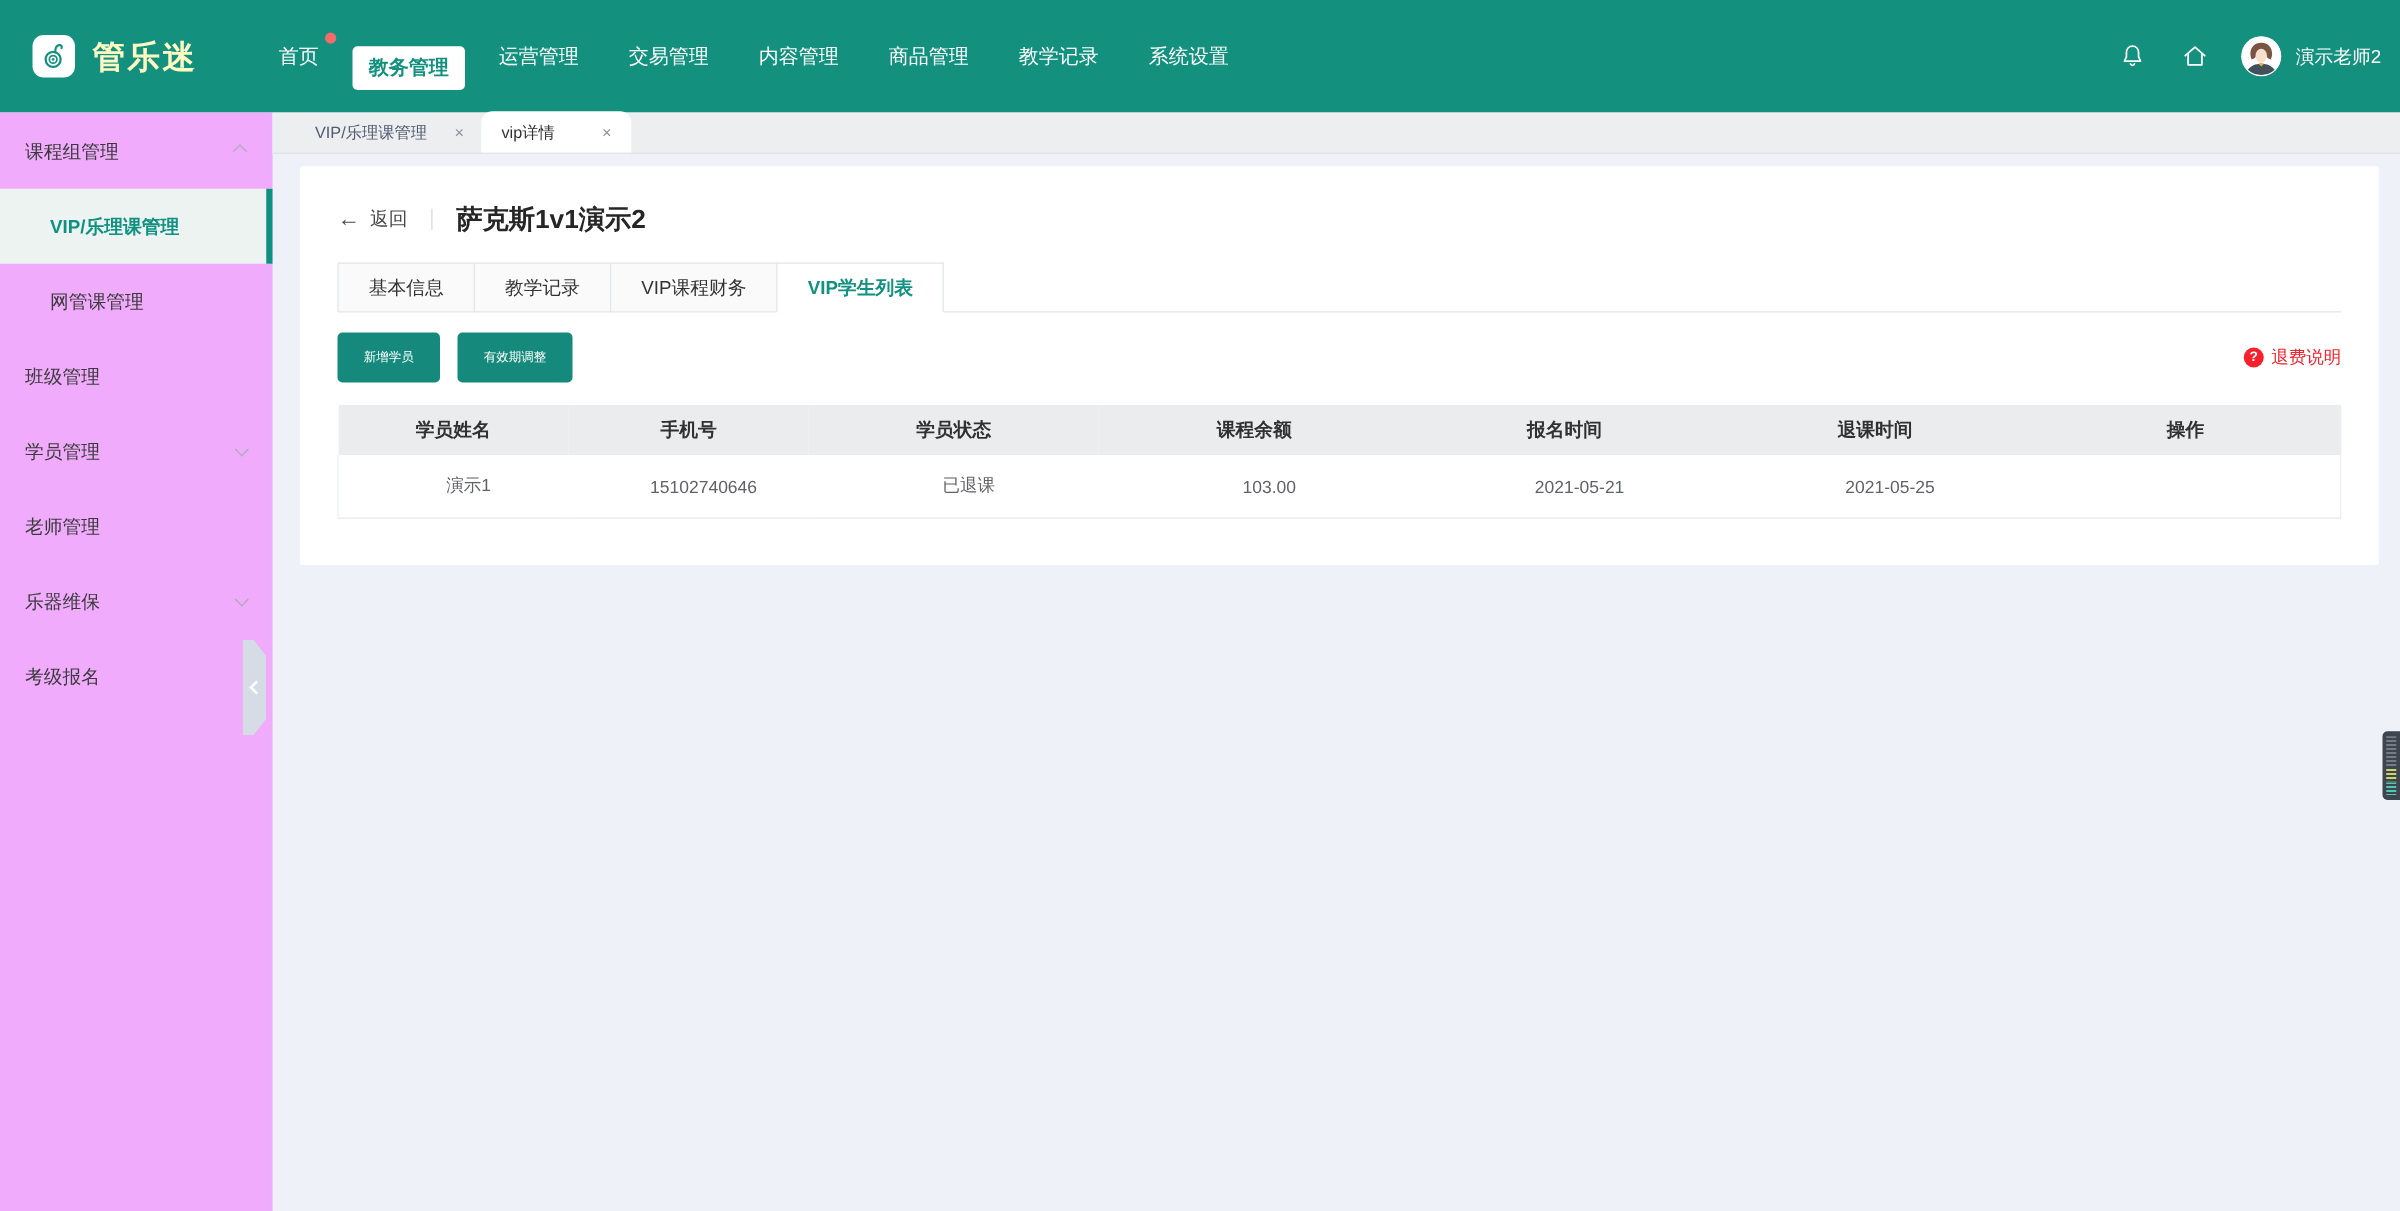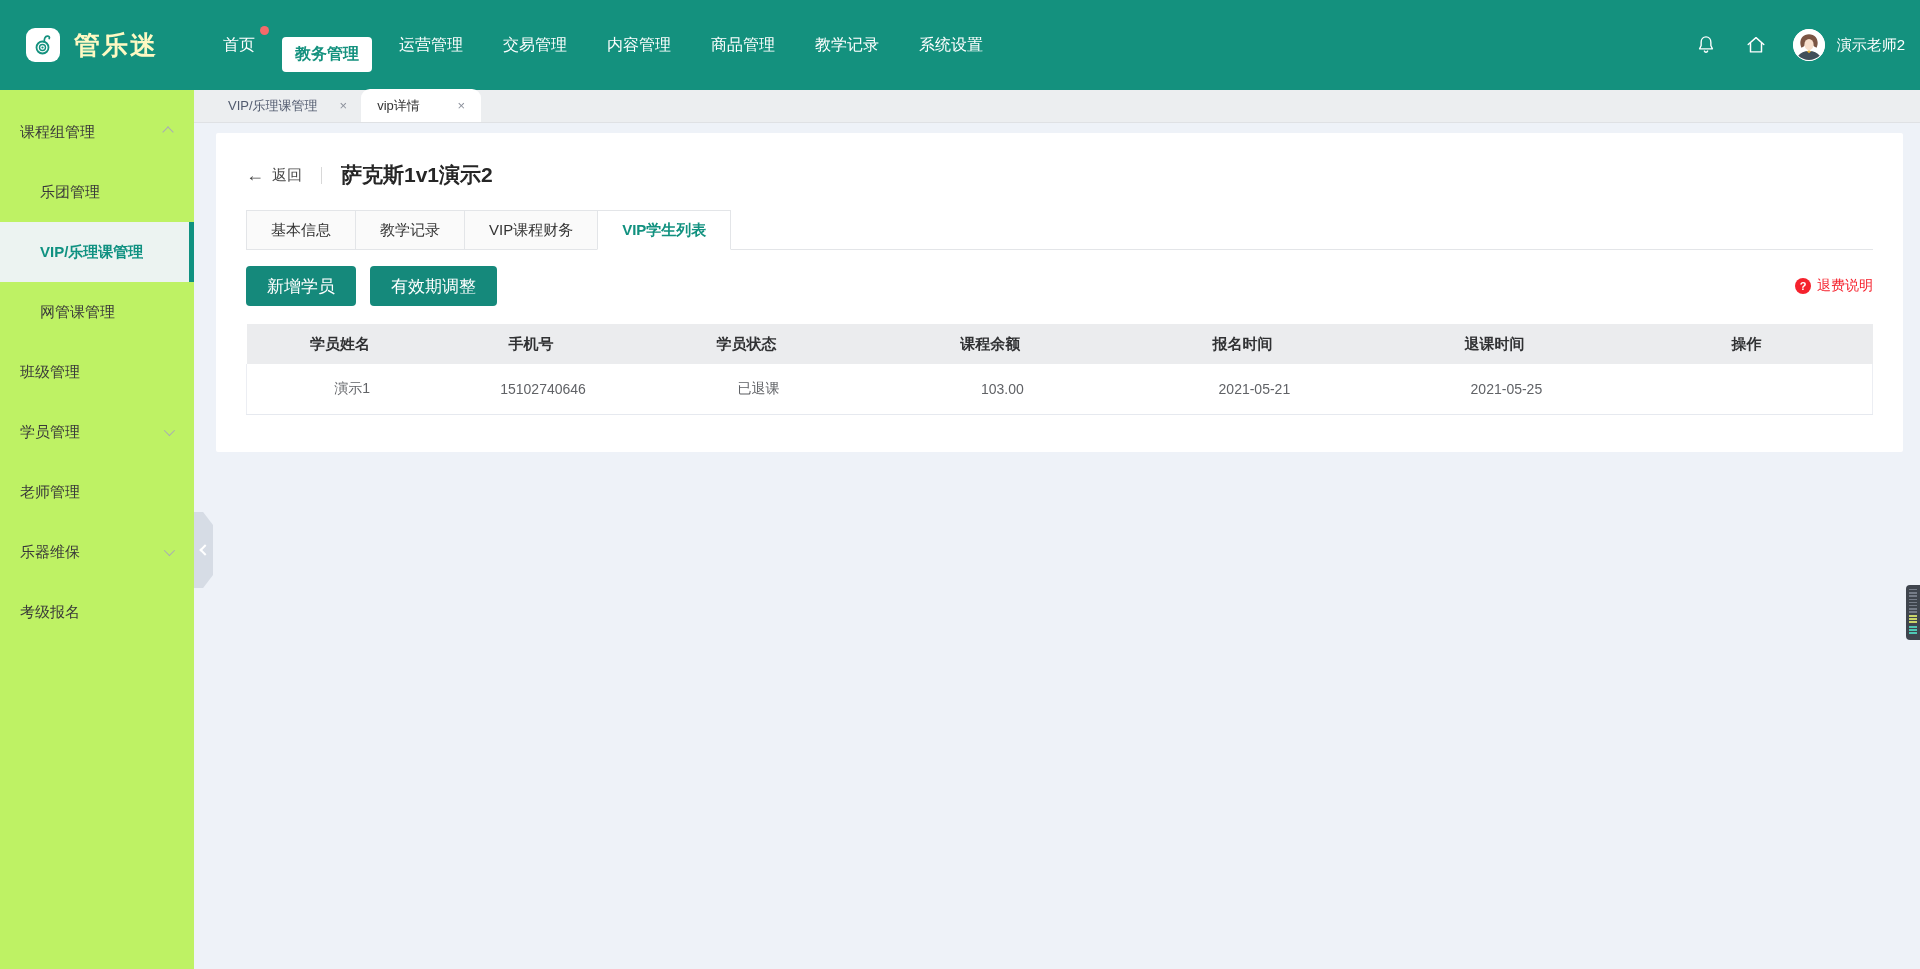--- a/index.html
+++ b/index.html
@@ -15,21 +15,21 @@
   .topnav-item { position:relative; color:#fff; font-size:16px; padding:7px 13px; border-radius:4px; cursor:pointer; white-space:nowrap; }
   .topnav-item.active { background:#fff; color:#14917e; font-weight:bold;margin-top:19px; }
   .nav-badge { position:absolute; top:-2px; right:-1px; width:9px; height:9px; border-radius:50%; background:#f56a6a; }
   .header-right { margin-left:auto; display:flex; align-items:center; gap:24px; }
   .hicon { width:26px; height:26px; display:flex; align-items:center; justify-content:center; cursor:pointer; }
   .avatar { width:32px; height:32px; border-radius:50%; overflow:hidden; background:#fff; flex:0 0 auto; cursor:pointer; }
   .user-name { color:#fff; font-size:15px; margin-left:-12px; cursor:pointer; }
 
   
   .body-row { display:flex; height:879px; }
-  .sidebar { width:194px; background:#bef264; flex:0 0 auto; padding-top:12px; }
+  .sidebar { width:218px; background:#f0abfc; flex:0 0 auto; padding-top:1px; }
   .side-item { height:60px; display:flex; align-items:center; padding:0 22px 0 20px; font-size:15px; color:#3a3a3a; cursor:pointer; }
   .side-item .lbl { flex:1; }
   .side-item.sub { padding-left:40px; }
   .side-item.active { background:#ecf3f1; color:#0f9181; font-weight:bold; border-right:5px solid #0f9181; }
   .chev { width:8px; height:8px; border-right:1.6px solid #a9adb4; border-bottom:1.6px solid #a9adb4; flex:0 0 auto; }
   .chev.down { transform:rotate(45deg) translateY(-2px); }
   .chev.up { transform:rotate(225deg); }
 
   .main { flex:1; display:flex; flex-direction:column; min-width:0; }
 
@@ -50,21 +50,21 @@
   .page-title { font-size:21px; font-weight:bold; color:#262626; }
 
   .detail-tabs { display:flex; margin-top:15px; }
   .dtab { height:40px; display:flex; align-items:center; padding:0 24px; font-size:15px; color:#333;
           background:#fafafa; border:1px solid #e3e5e8; margin-left:-1px; cursor:pointer; white-space:nowrap; }
   .dtab:first-child { margin-left:0; }
   .dtab.active { background:#fff; border-bottom:1px solid #fff; color:#11917f; font-weight:bold; }
   .dtabs-filler { flex:1; border-bottom:1px solid #e3e5e8; }
 
   .action-row { display:flex; align-items:center; margin-top:16px; }
-  .btn { height:40px; padding:0 21px; background:#15897b; color:#fff; font-size:17px; border:none; border-radius:4px;
+  .btn { height:40px; padding:0 21px; background:#15897b; color:#fff; font-size:10px; border:none; border-radius:4px;
          margin-right:14px; cursor:pointer; font-family:inherit; }
   .refund { margin-left:auto; display:flex; align-items:center; gap:6px; color:#f5222d; font-size:14px; cursor:pointer; }
   .q-icon { width:16px; height:16px; border-radius:50%; background:#f5222d; color:#fff; font-size:11px; font-weight:bold;
             display:flex; align-items:center; justify-content:center; }
 
   table.vip-table { width:100%; margin-top:18px; border-collapse:collapse; table-layout:fixed; }
   .vip-table th { height:40px; background:#ebecee; font-size:15px; font-weight:bold; color:#303133; text-align:center; }
   .vip-table td { height:50px; font-size:14px; color:#606266; text-align:center; border-bottom:1px solid #e6e9ef; background:#fff;padding-left:24px; }
   .vip-table td:first-child { border-left:1px solid #eceef3; }
   .vip-table td:last-child { border-right:1px solid #eceef3; }
@@ -136,23 +136,20 @@
       <div class="user-name">演示老师2</div>
     </div>
   </div>
 
   <div class="body-row">
 
     <div class="sidebar">
       <div class="side-item">
         <span class="lbl">课程组管理</span>
         <span class="chev up"></span>
-      </div>
-      <div class="side-item sub">
-        <span class="lbl">乐团管理</span>
       </div>
       <div class="side-item sub active">
         <span class="lbl">VIP/乐理课管理</span>
       </div>
       <div class="side-item sub">
         <span class="lbl">网管课管理</span>
       </div>
       <div class="side-item">
         <span class="lbl">班级管理</span>
       </div>

